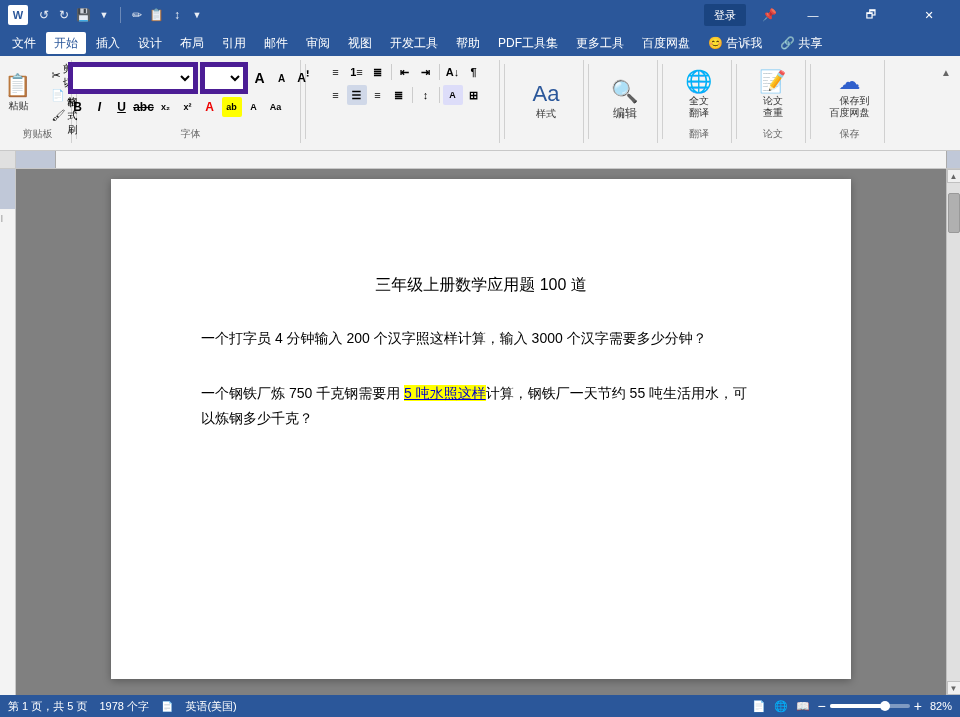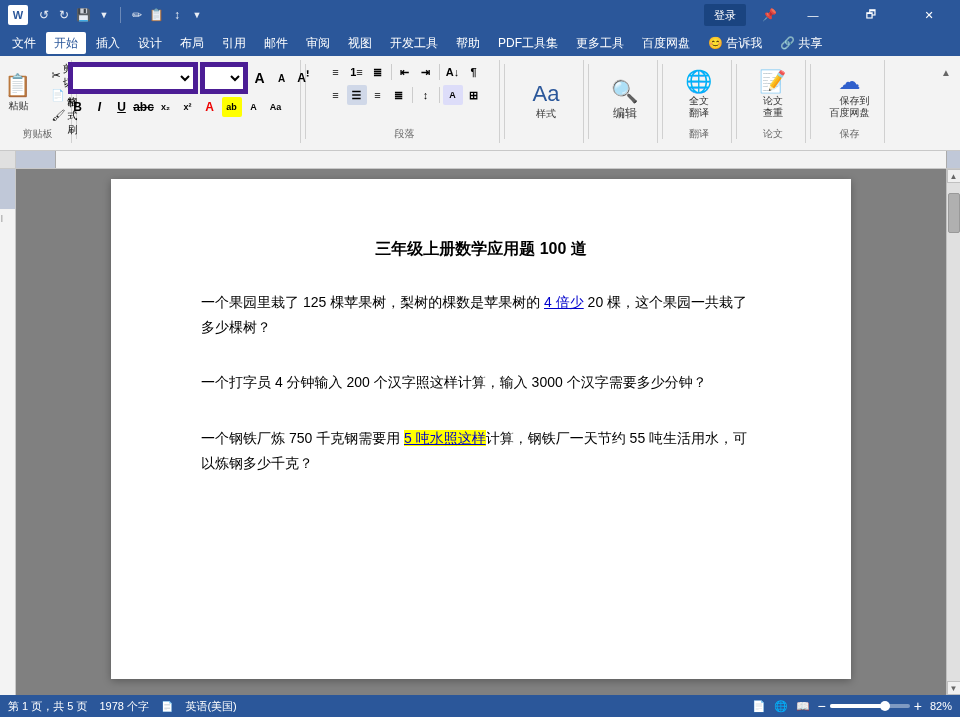--- a/index.html
+++ b/index.html
@@ -162,23 +162,24 @@
       min-height: 500px;
       background: white;
       box-shadow: 0 2px 8px rgba(0,0,0,0.3);
       padding: 60px 90px;
       position: relative;
     }
 
     .page-title {
       text-align: center;
       font-size: 16px;
-      font-weight: bold;
+      font-weight: normal;
       margin-bottom: 30px;
       font-family: 'Microsoft YaHei', SimSun, sans-serif;
+      margin-top: 36px;
     }
 
     .problem {
       font-size: 14px;
       line-height: 1.8;
       margin-bottom: 30px;
       font-family: SimSun, 'Microsoft YaHei', sans-serif;
     }
 
     .underline-link {
@@ -327,20 +328,21 @@
           <div class="font-btn" style="font-size:9px;">x₂</div>
           <div class="font-btn" style="font-size:9px;">x²</div>
           <div class="font-btn" style="position:relative;">
             <span style="font-weight:bold;color:#e00;">A</span>
           </div>
           <div class="font-btn" style="background:yellow;font-size:9px;">ab</div>
           <div class="font-btn" style="font-size:9px;">A</div>
           <div class="font-btn" style="font-size:9px;">Aa</div>
         </div>
       </div>
+      <div class="group-label">字体</div>
     </div>
 
     <div class="divider-v"></div>
 
     <div class="ribbon-group" style="width:190px; min-width:190px;">
       <div class="group-content" style="flex-direction:column; gap:3px;">
         <div class="para-row">
           <div class="font-btn" style="font-size:11px;">≡</div>
           <div class="font-btn" style="font-size:11px;">1≡</div>
           <div class="font-btn" style="font-size:11px;">≣</div>
@@ -356,21 +358,20 @@
           <div class="font-btn" style="font-size:11px;background:#d0d8e8;">☰</div>
           <div class="font-btn" style="font-size:11px;">≡</div>
           <div class="font-btn" style="font-size:11px;">≣</div>
           <div style="width:1px;height:16px;background:#ccc;margin:0 2px;"></div>
           <div class="font-btn" style="font-size:11px;">↕</div>
           <div style="width:1px;height:16px;background:#ccc;margin:0 2px;"></div>
           <div class="font-btn" style="font-size:9px;background:rgba(200,200,255,0.5);">A</div>
           <div class="font-btn" style="font-size:11px;">⊞</div>
         </div>
       </div>
-      <div class="group-label">段落</div>
     </div>
 
     <div class="divider-v"></div>
 
     <div class="ribbon-group" style="width:75px;">
       <div class="group-content" style="flex-direction:column;align-items:center;justify-content:center;">
         <div class="ribbon-large-btn" style="height:55px;">
           <div style="font-size:22px;color:#2b579a;">Aa</div>
           <div style="font-size:10px;">样式</div>
         </div>
@@ -463,23 +464,20 @@
       </div>
     </div>
 
     <div id="page-scroll">
       <div id="page">
 
         <div style="position:absolute;left:90px;top:0;width:1px;height:100%;background:transparent;"></div>
 
         <div class="page-title">三年级上册数学应用题 100 道</div>
 
-        <div class="problem">
-          一个果园里栽了 125 棵苹果树，梨树的棵数是苹果树的 <span class="underline-link">4 倍少</span> 20 棵，这个果园一共栽了多少棵树？
-        </div>
 
 
 
         <div class="problem">一个打字员 4 分钟输入 200 个汉字照这样计算，输入 3000 个汉字需要多少分钟？</div>
 
 
         <div class="problem">
           一个钢铁厂炼 750 千克钢需要用 <span class="underline-link highlight-yellow">5 吨水照这样</span>计算，钢铁厂一天节约 55 吨生活用水，可以炼钢多少千克？
         </div>
       </div>

